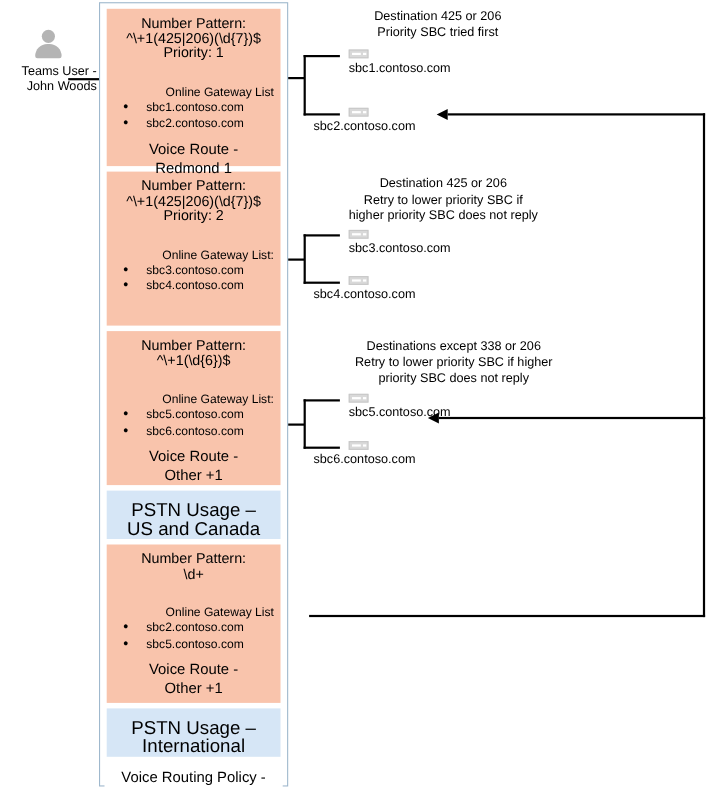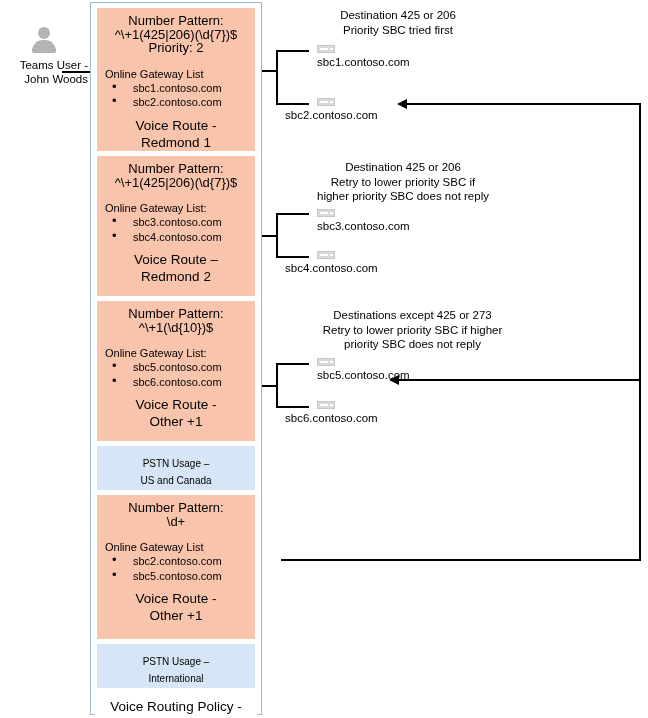--- a/index.html
+++ b/index.html
@@ -76,24 +76,24 @@
     padding: 6px 6px 8px 6px;
     background: #f9c4ac;
     box-sizing: border-box;
   }
   .rb-center {
     text-align: center;
     font-size: 13px;
     line-height: 13.5px;
   }
   .rb-gwhead {
-    margin-top: 12px;
+    margin-top: 22px;
     font-size: 11px;
     line-height: 14px;
-    text-align: left;
+    text-align: right;
     padding-left: 2px;
   }
   .rb-list {
     margin: 0;
     padding: 0;
     list-style: none;
     font-size: 11px;
     line-height: 14.5px;
   }
   .rb-list li {
@@ -112,21 +112,21 @@
     text-align: center;
     font-size: 13.5px;
     line-height: 17px;
     white-space: pre-line;
   }
   .usage-band {
     margin: 5px 6px;
     padding: 9px 4px;
     background: #d6e6f6;
     text-align: center;
-    font-size: 10px;
+    font-size: 17px;
     line-height: 17px;
     white-space: pre-line;
     box-sizing: border-box;
   }
   .policy-band {
     margin: 4px 4px 5px 4px;
     padding: 5px 2px 2px 2px;
     background: #ffffff;
     text-align: center;
     font-size: 13.5px;
@@ -201,45 +201,44 @@
 John Woods</div>
 </div>
 
 <div class="seg" style="left:62px; top:71px; width:30px; height:2px;"></div>
 
 <div id="policy-column">
 
   <div class="route-block" style="height:143px;">
     <div class="rb-center">Number Pattern:</div>
     <div class="rb-center">^\+1(425|206)(\d{7})$</div>
-    <div class="rb-center">Priority: 2</div>
+    <div class="rb-center">Priority: 1</div>
     <div class="rb-gwhead">Online Gateway List</div>
     <ul class="rb-list">
       <li>sbc1.contoso.com</li>
       <li>sbc2.contoso.com</li>
     </ul>
     <div class="rb-title">Voice Route -
 Redmond 1</div>
   </div>
 
   <div class="route-block" style="height:140px;">
     <div class="rb-center">Number Pattern:</div>
     <div class="rb-center">^\+1(425|206)(\d{7})$</div>
+    <div class="rb-center">Priority: 2</div>
     <div class="rb-gwhead">Online Gateway List:</div>
     <ul class="rb-list">
       <li>sbc3.contoso.com</li>
       <li>sbc4.contoso.com</li>
     </ul>
-    <div class="rb-title">Voice Route –
-Redmond 2</div>
   </div>
 
   <div class="route-block" style="height:140px;">
     <div class="rb-center">Number Pattern:</div>
-    <div class="rb-center">^\+1(\d{10})$</div>
+    <div class="rb-center">^\+1(\d{6})$</div>
     <div class="rb-gwhead">Online Gateway List:</div>
     <ul class="rb-list">
       <li>sbc5.contoso.com</li>
       <li>sbc6.contoso.com</li>
     </ul>
     <div class="rb-title">Voice Route -
 Other +1</div>
   </div>
 
   <div class="usage-band" style="height:44px;">PSTN Usage –
@@ -292,21 +291,21 @@
 
 <div class="sbc-node" style="left:317px; top:209px;">
   <div class="sbc-icon"></div>
   <div class="sbc-label">sbc3.contoso.com</div>
 </div>
 <div class="sbc-node" style="left:285px; top:251px;">
   <div class="sbc-icon" style="margin-left:32px;"></div>
   <div class="sbc-label">sbc4.contoso.com</div>
 </div>
 
-<div class="ann-caption" style="left:275px; top:308px; width:275px;">Destinations except 425 or 273
+<div class="ann-caption" style="left:275px; top:308px; width:275px;">Destinations except 338 or 206
 Retry to lower priority SBC if higher
 priority SBC does not reply</div>
 
 <div class="seg" style="left:262px; top:385px; width:15px; height:2px;"></div>
 <div class="seg" style="left:276px; top:363px; width:2px; height:45px;"></div>
 <div class="seg" style="left:276px; top:363px; width:33px; height:2px;"></div>
 <div class="seg" style="left:276px; top:406px; width:33px; height:2px;"></div>
 
 <div class="sbc-node" style="left:317px; top:358px;">
   <div class="sbc-icon"></div>

